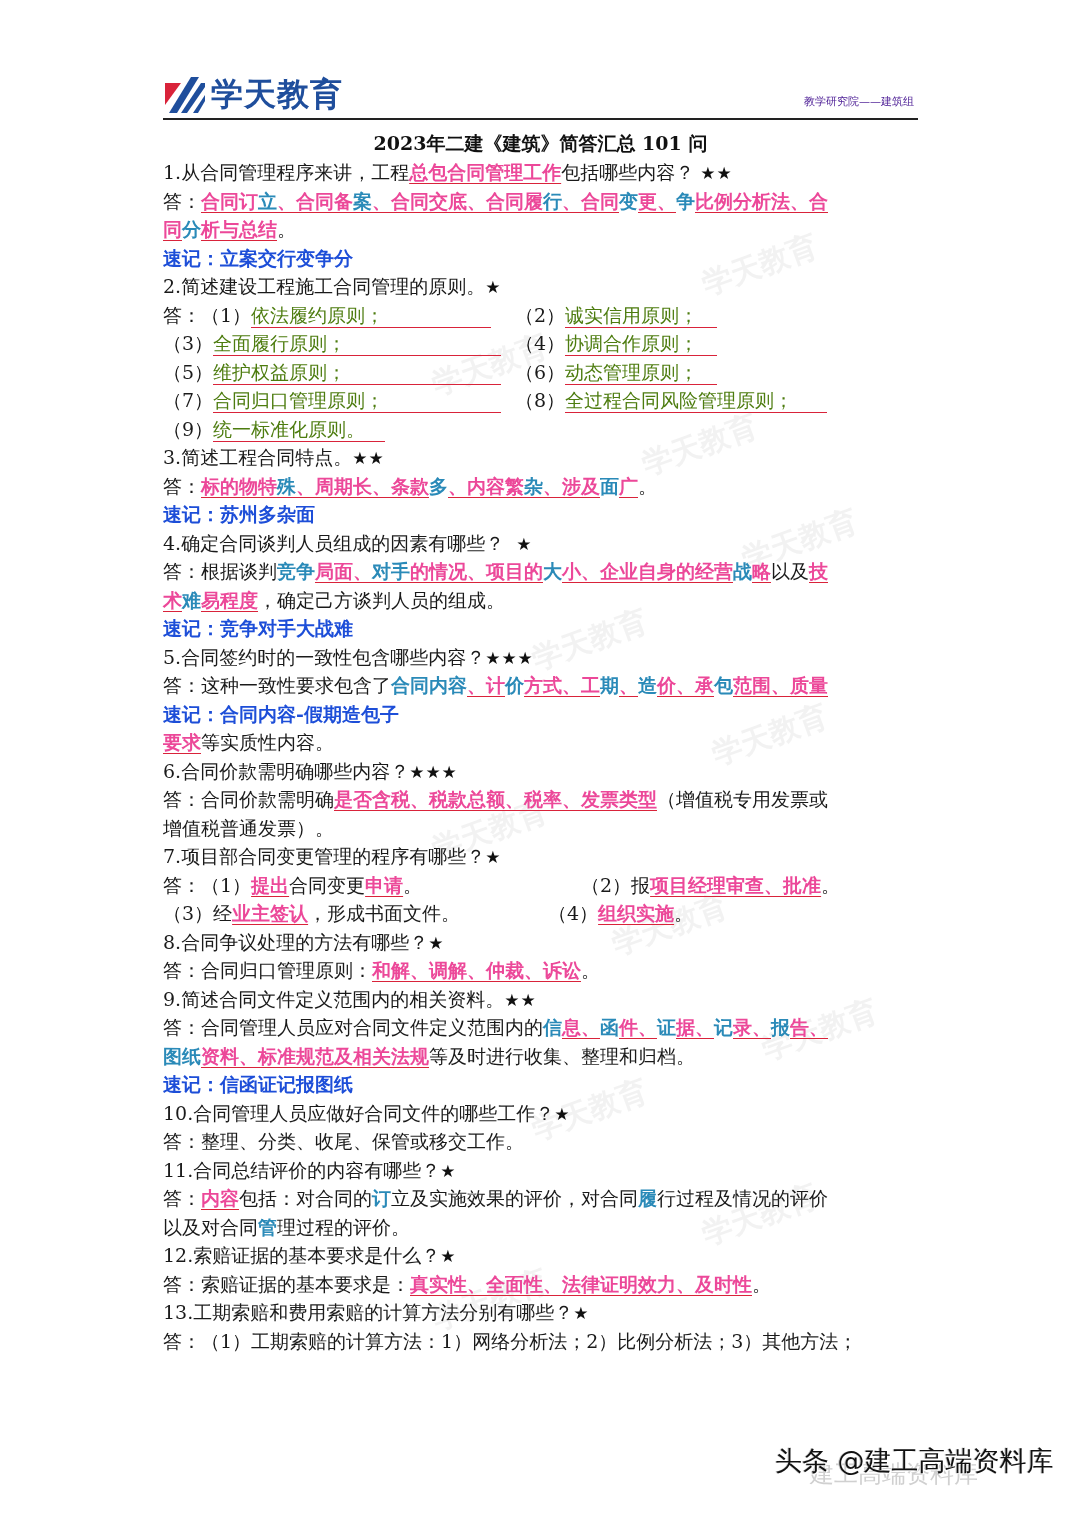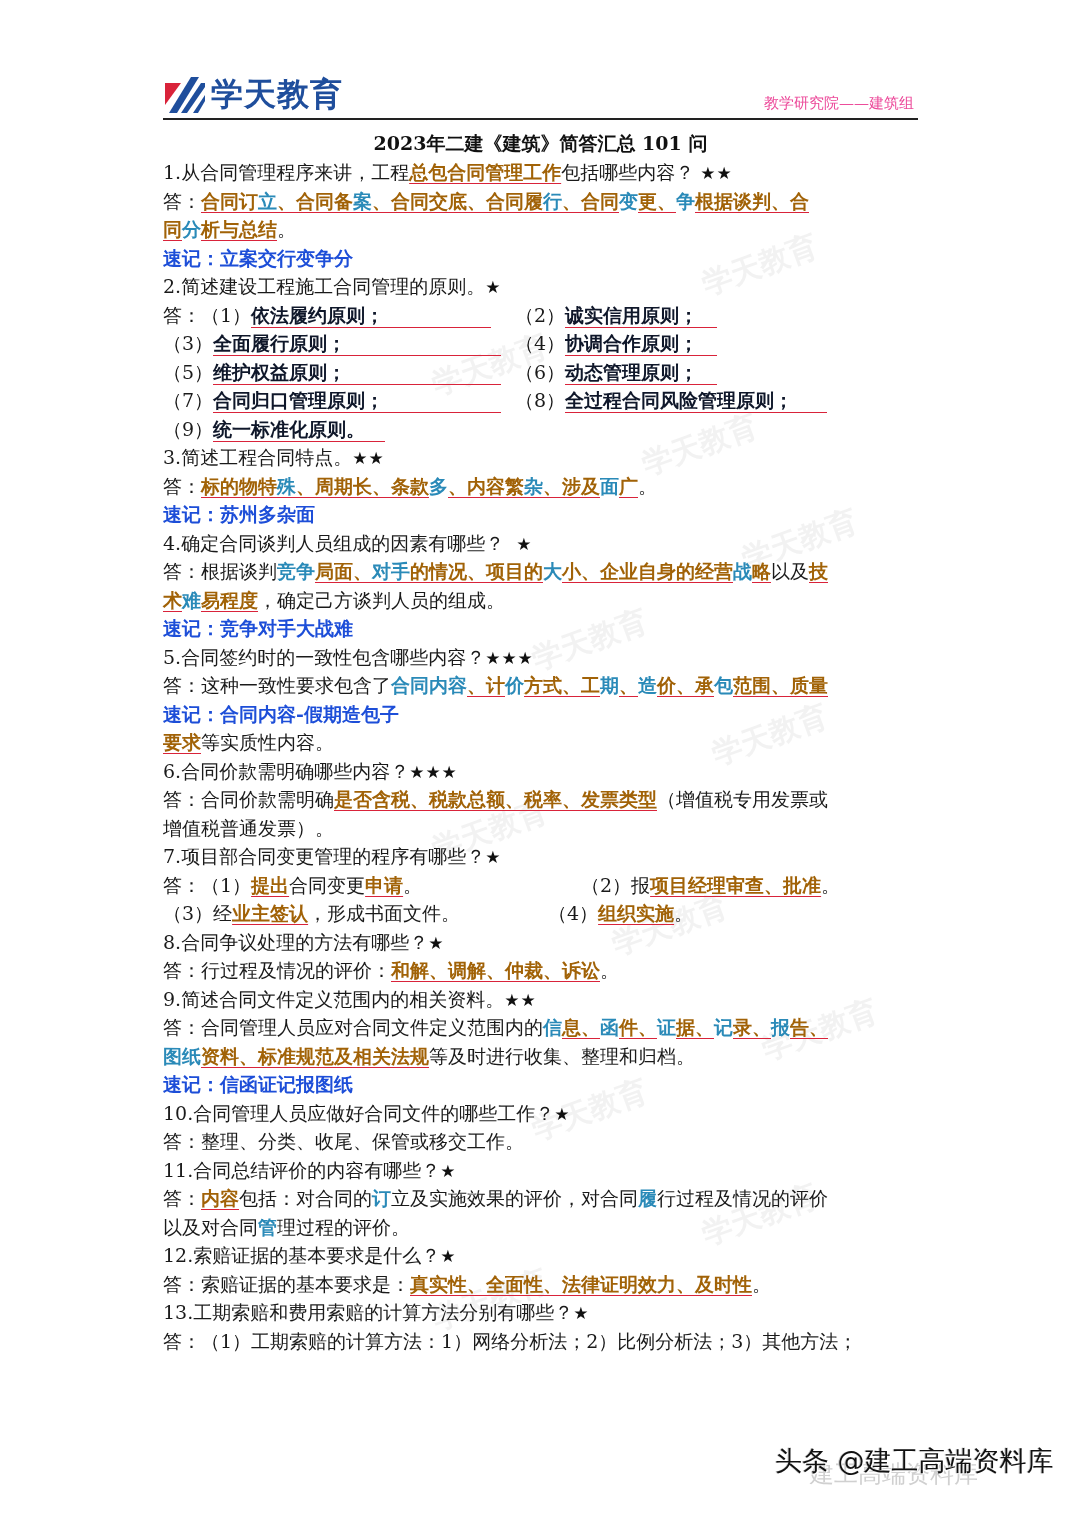--- a/index.html
+++ b/index.html
@@ -4,33 +4,33 @@
 <style>
   html, body { margin: 0; padding: 0; background: #ffffff; }
   body { width: 1080px; height: 1527px; position: relative; overflow: hidden;
          font-family: "DejaVu Serif", "Liberation Serif", serif; color: #1a1a1a; }
   .page { position: absolute; left: 0; top: 0; width: 1080px; height: 1527px; }
   .header { position: absolute; left: 163px; top: 70px; width: 755px; height: 50px; }
   .logo { position: absolute; left: 2px; top: 4px; display: flex; align-items: center; }
   .logo-mark { width: 40px; height: 38px; position: relative; overflow: hidden; }
   .logo-text { font-family: "DejaVu Sans", "Liberation Sans", sans-serif; font-weight: bold;
                font-size: 32px; color: #1f4e9c; margin-left: 6px; letter-spacing: 1px; line-height: 40px; }
-  .dept { position: absolute; right: 4px; top: 24px; font-size: 15px; color: #ec4899; }
+  .dept { position: absolute; right: 4px; top: 24px; font-size: 11px; color: #4c1d95; }
   .header-rule { position: absolute; left: 163px; top: 118px; width: 755px; height: 2px; background: #222; }
   .title { position: absolute; left: 163px; top: 131px; width: 755px; text-align: center;
            font-size: 19px; font-weight: bold; color: #111; }
   .content { position: absolute; left: 163px; top: 158px; width: 760px; }
   .line { font-size: 19px; line-height: 28.5px; white-space: nowrap; height: 28.5px; }
-  .r { color: #a16207; font-weight: bold; text-decoration: underline; text-decoration-color: #d9233a; text-underline-offset: 4px; text-align: center; }
+  .r { color: #ec4899; font-weight: bold; text-decoration: underline; text-decoration-color: #d9233a; text-underline-offset: 4px; text-align: center; }
   .b { color: #2a8ab8; font-weight: bold; }
   .bu { color: #2a8ab8; font-weight: bold; text-decoration: underline; text-decoration-color: #d9233a; text-underline-offset: 4px; }
   .memo { color: #1d4ed8; font-weight: bold; }
   .star { font-family: "DejaVu Sans", sans-serif; font-size: 17px; color: #111; letter-spacing: 1px; }
   .col1 { width: 350px; display: inline-block; }
-  .uline { display: inline-block; border-bottom: 1.5px solid #d9233a; color: #0f172a; font-weight: bold; line-height: 24px; }
+  .uline { display: inline-block; border-bottom: 1.5px solid #d9233a; color: #4d7c0f; font-weight: normal; line-height: 24px; }
   .watermark { position: absolute; font-family: "DejaVu Sans", sans-serif; font-weight: bold; font-size: 30px;
                color: rgba(150,150,150,0.12); transform: rotate(-20deg); pointer-events: none; white-space: nowrap; }
   .footer-wm { position: absolute; left: 775px; top: 1443px; font-family: "DejaVu Sans", sans-serif;
                font-size: 27px; color: #111; text-shadow: 1px 1px 0 #fff, -1px 0 0 #ccc; }
   .footer-wm-ghost { position: absolute; left: 810px; top: 1430px; font-family: "DejaVu Sans", sans-serif;
                font-size: 24px; color: #d0d0d0; margin-top: 28px; }
 </style>
 </head>
 <body>
 
@@ -67,21 +67,21 @@
 
   <div class="title">2023年二建《建筑》简答汇总 101 问</div>
 
   <div class="content">
 
     <div class="line">
       <span>1.从合同管理程序来讲，工程</span><span class="r">总包合同管理工作</span><span>包括哪些内容？</span>
       <span class="star">★★</span>
     </div>
     <div class="line">
-      <span>答：</span><span class="r">合同订</span><span class="bu">立</span><span class="r">、合同备</span><span class="bu">案</span><span class="r">、合同交</span><span class="r">底、合同履</span><span class="bu">行</span><span class="r">、合同</span><span class="b">变</span><span class="r">更、</span><span class="b">争</span><span class="r">根据谈判、合</span>
+      <span>答：</span><span class="r">合同订</span><span class="bu">立</span><span class="r">、合同备</span><span class="bu">案</span><span class="r">、合同交</span><span class="r">底、合同履</span><span class="bu">行</span><span class="r">、合同</span><span class="b">变</span><span class="r">更、</span><span class="b">争</span><span class="r">比例分析法、合</span>
     </div>
     <div class="line">
       <span class="r">同</span><span class="b">分</span><span class="r">析与总结</span><span>。</span>
     </div>
     <div class="line memo">速记：立案交行变争分</div>
 
     <div class="line">
       <span>2.简述建设工程施工合同管理的原则。</span><span class="star">★</span>
     </div>
     <div class="line">
@@ -145,21 +145,21 @@
       <span style="display:inline-block;width:418px"><span>答：</span><span>（1）</span><span class="r">提出</span><span>合同变更</span><span class="r">申请</span><span>。</span></span><span>（2）报</span><span class="r">项目经理审查、批准</span><span>。</span>
     </div>
     <div class="line">
       <span style="display:inline-block;width:385px"><span>（3）经</span><span class="r">业主签认</span><span>，形成书面文件。</span></span><span>（4）</span><span class="r">组织实施</span><span>。</span>
     </div>
 
     <div class="line">
       <span>8.合同争议处理的方法有哪些？</span><span class="star">★</span>
     </div>
     <div class="line">
-      <span>答：</span><span>行过程及情况的评价：</span><span class="r">和解、调解、仲裁、诉讼</span><span>。</span>
+      <span>答：</span><span>合同归口管理原则：</span><span class="r">和解、调解、仲裁、诉讼</span><span>。</span>
     </div>
 
     <div class="line">
       <span>9.简述合同文件定义范围内的相关资料。</span><span class="star">★★</span>
     </div>
     <div class="line">
       <span>答：</span><span>合同管理人员应对合同文件定义范围内的</span><span class="b">信</span><span class="r">息、</span><span class="b">函</span><span class="r">件、</span><span class="b">证</span><span class="r">据、</span><span class="b">记</span><span class="r">录、</span><span class="b">报</span><span class="r">告、</span>
     </div>
     <div class="line">
       <span class="b">图纸</span><span class="r">资料、标准规范及相关法规</span><span>等及时进行收集、整理和归档。</span>

